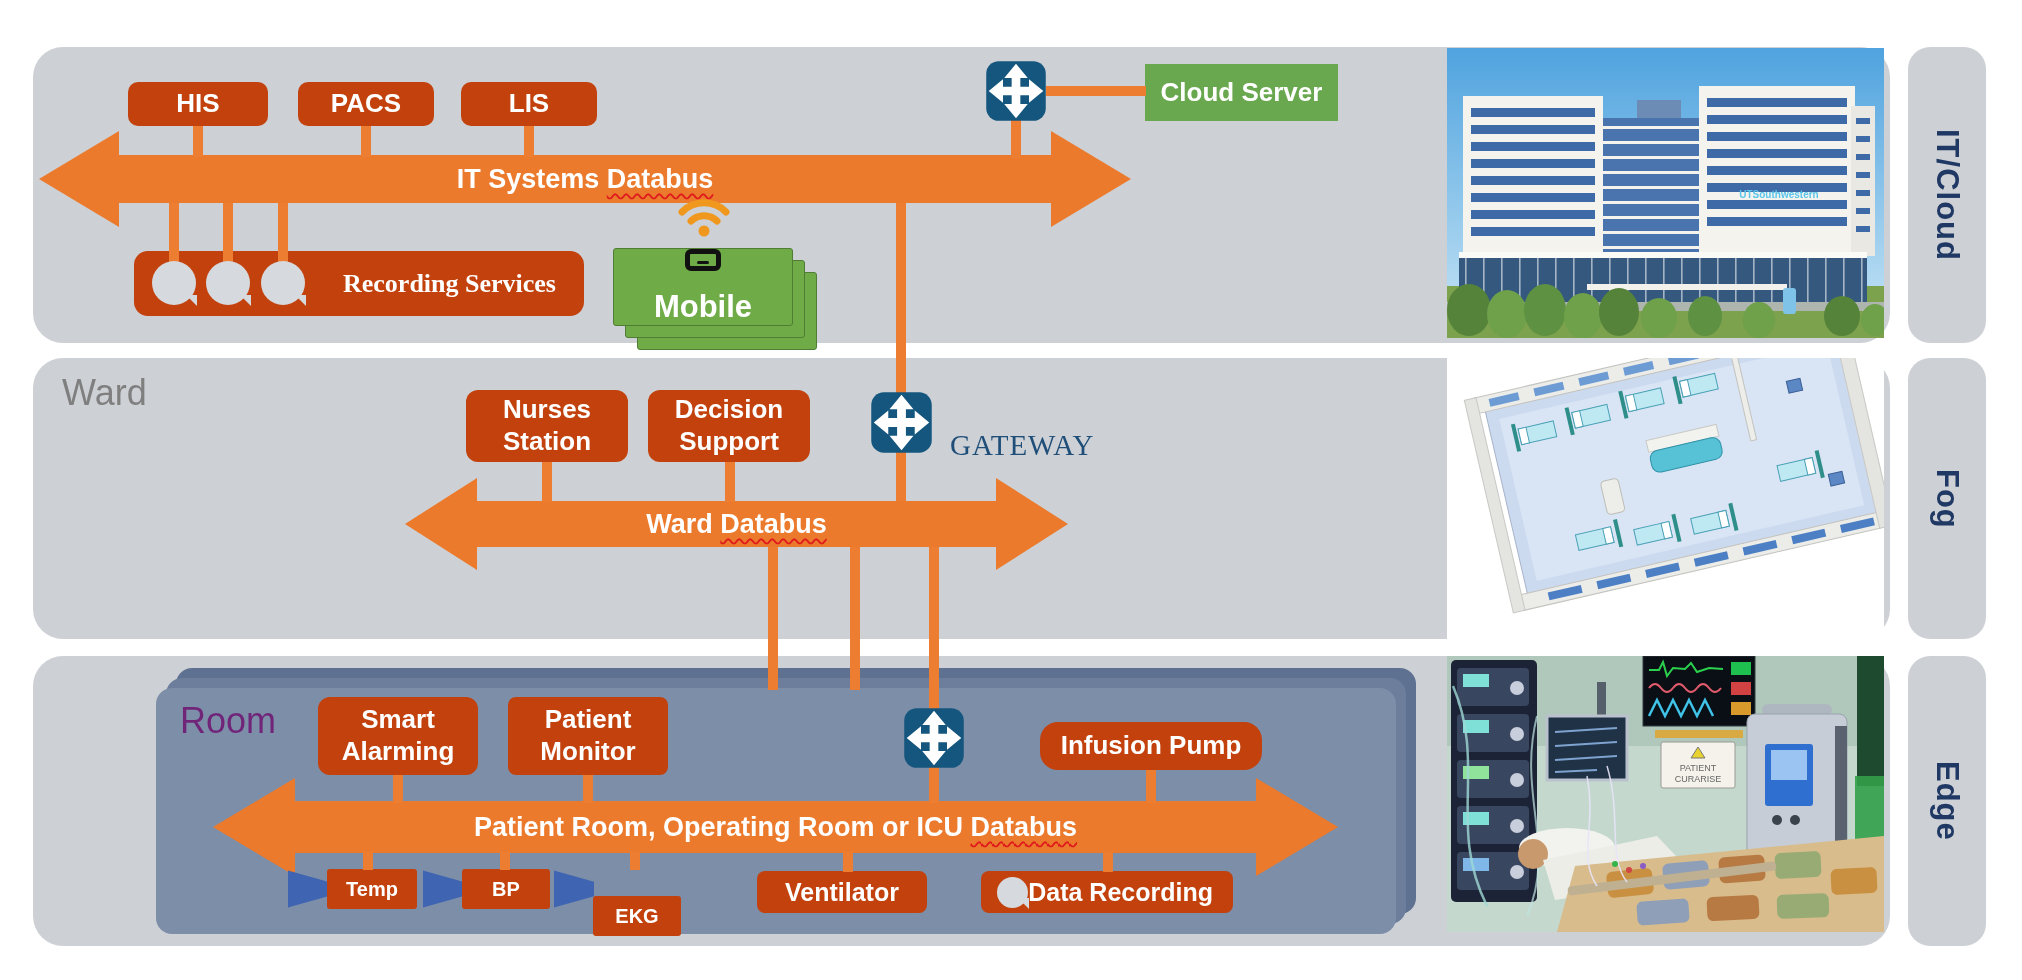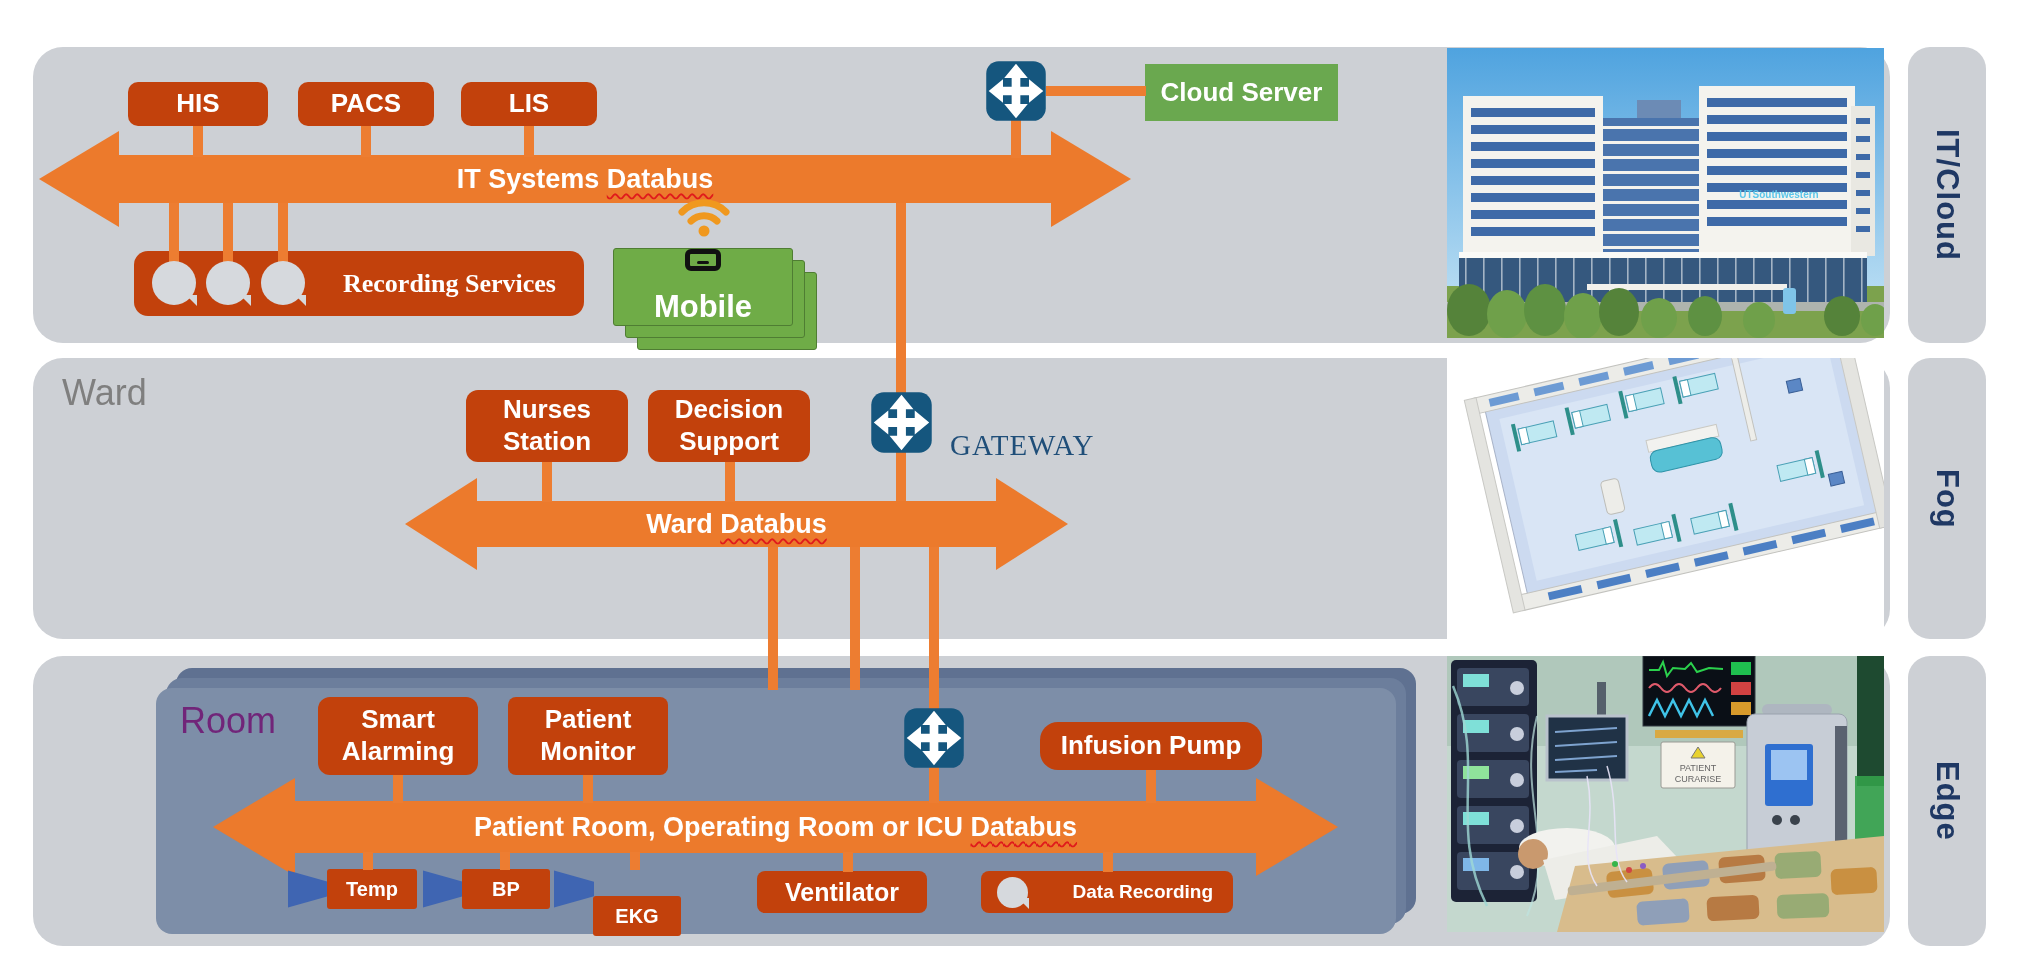--- a/index.html
+++ b/index.html
@@ -211,21 +211,21 @@
     <span>BP</span>
   </div>
   <div class="sensor-tri" style="left:554px;top:869px;width:40px;height:40px;"></div>
   <div class="bluebox sensorbox" style="left:593px;top:869px;width:88px;height:40px;margin-top:27px;">
     <span>EKG</span>
   </div>
 
   <div class="bluebox" style="left:757px;top:871px;width:170px;height:42px;border-radius:8px;font-size:25px;">
     <span>Ventilator</span>
   </div>
-  <div class="bluebox" style="left:981px;top:871px;width:252px;height:42px;border-radius:8px;font-size:19px;justify-content:flex-end;padding-right:20px;box-sizing:border-box;">
+  <div class="bluebox" style="left:981px;top:871px;width:252px;height:42px;border-radius:8px;font-size:25px;justify-content:flex-end;padding-right:20px;box-sizing:border-box;">
     <span>Data Recording</span>
   </div>
   <div class="rec-circle" style="left:997px;top:877px;width:31px;height:31px;"></div>
 
   <div class="photo" style="left:1447px;top:48px;width:437px;height:290px;">
     <svg width="437" height="290" viewBox="0 0 437 290">
       <defs>
         <linearGradient id="sky" x1="0" y1="0" x2="0" y2="1">
           <stop offset="0" stop-color="#4FA3DF"></stop>
             <stop offset="1" stop-color="#C9E6F6"></stop>

